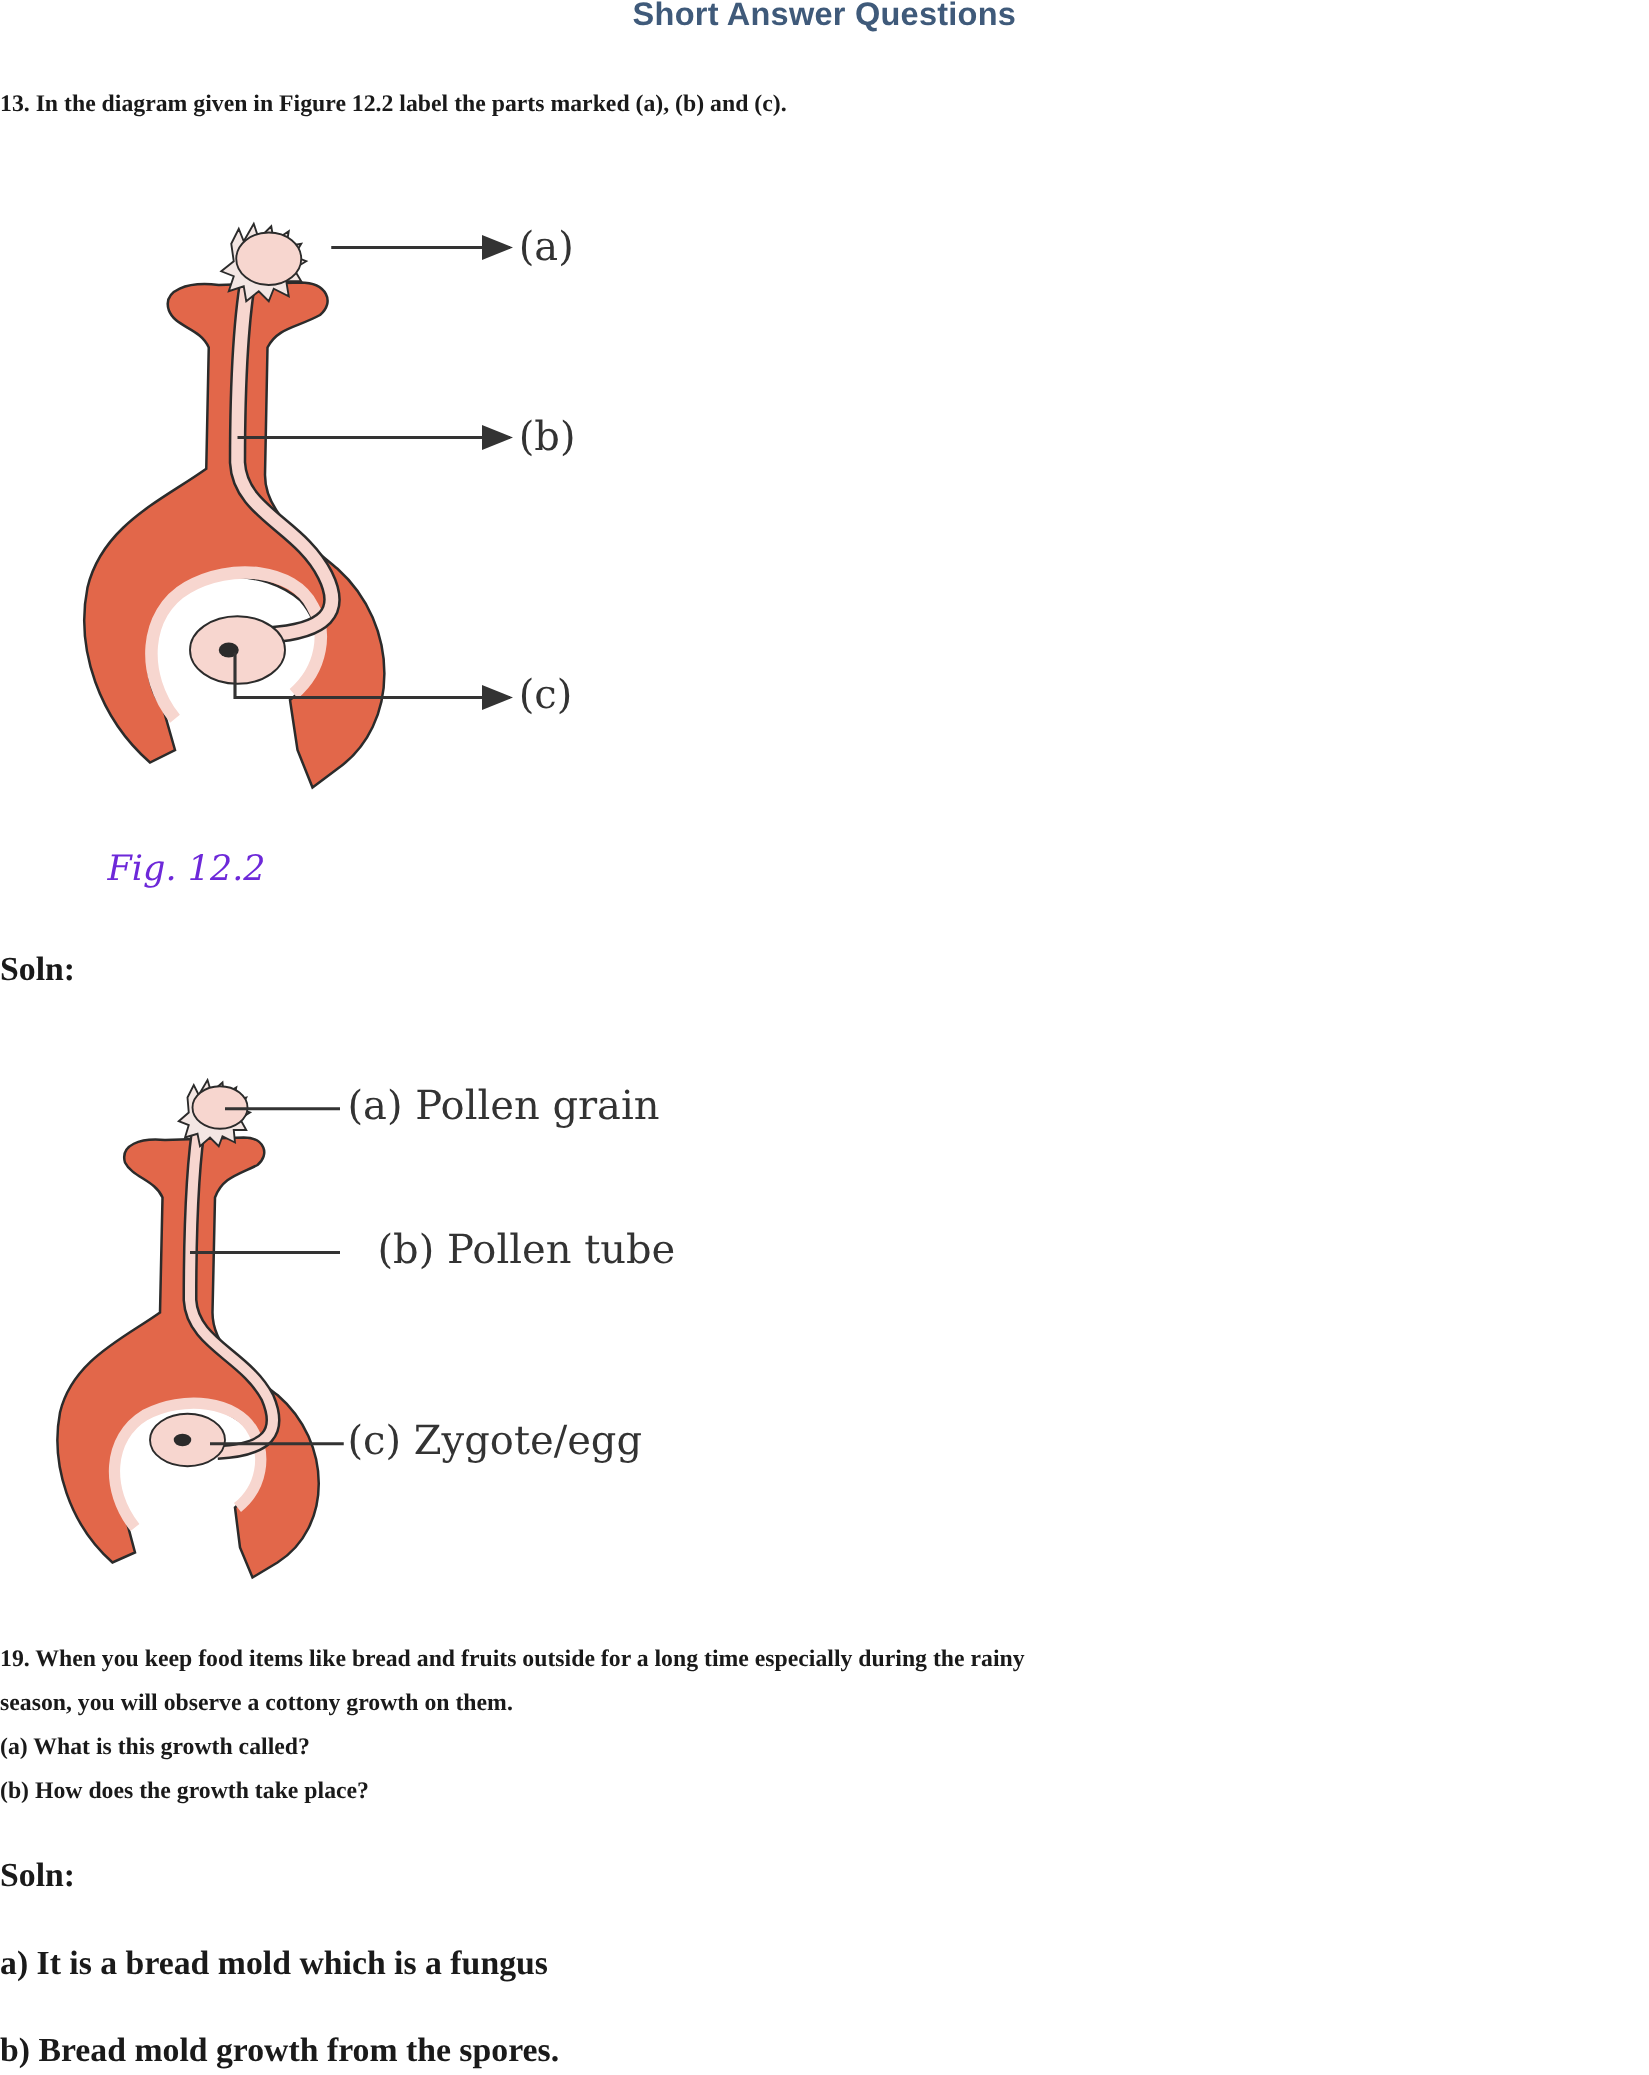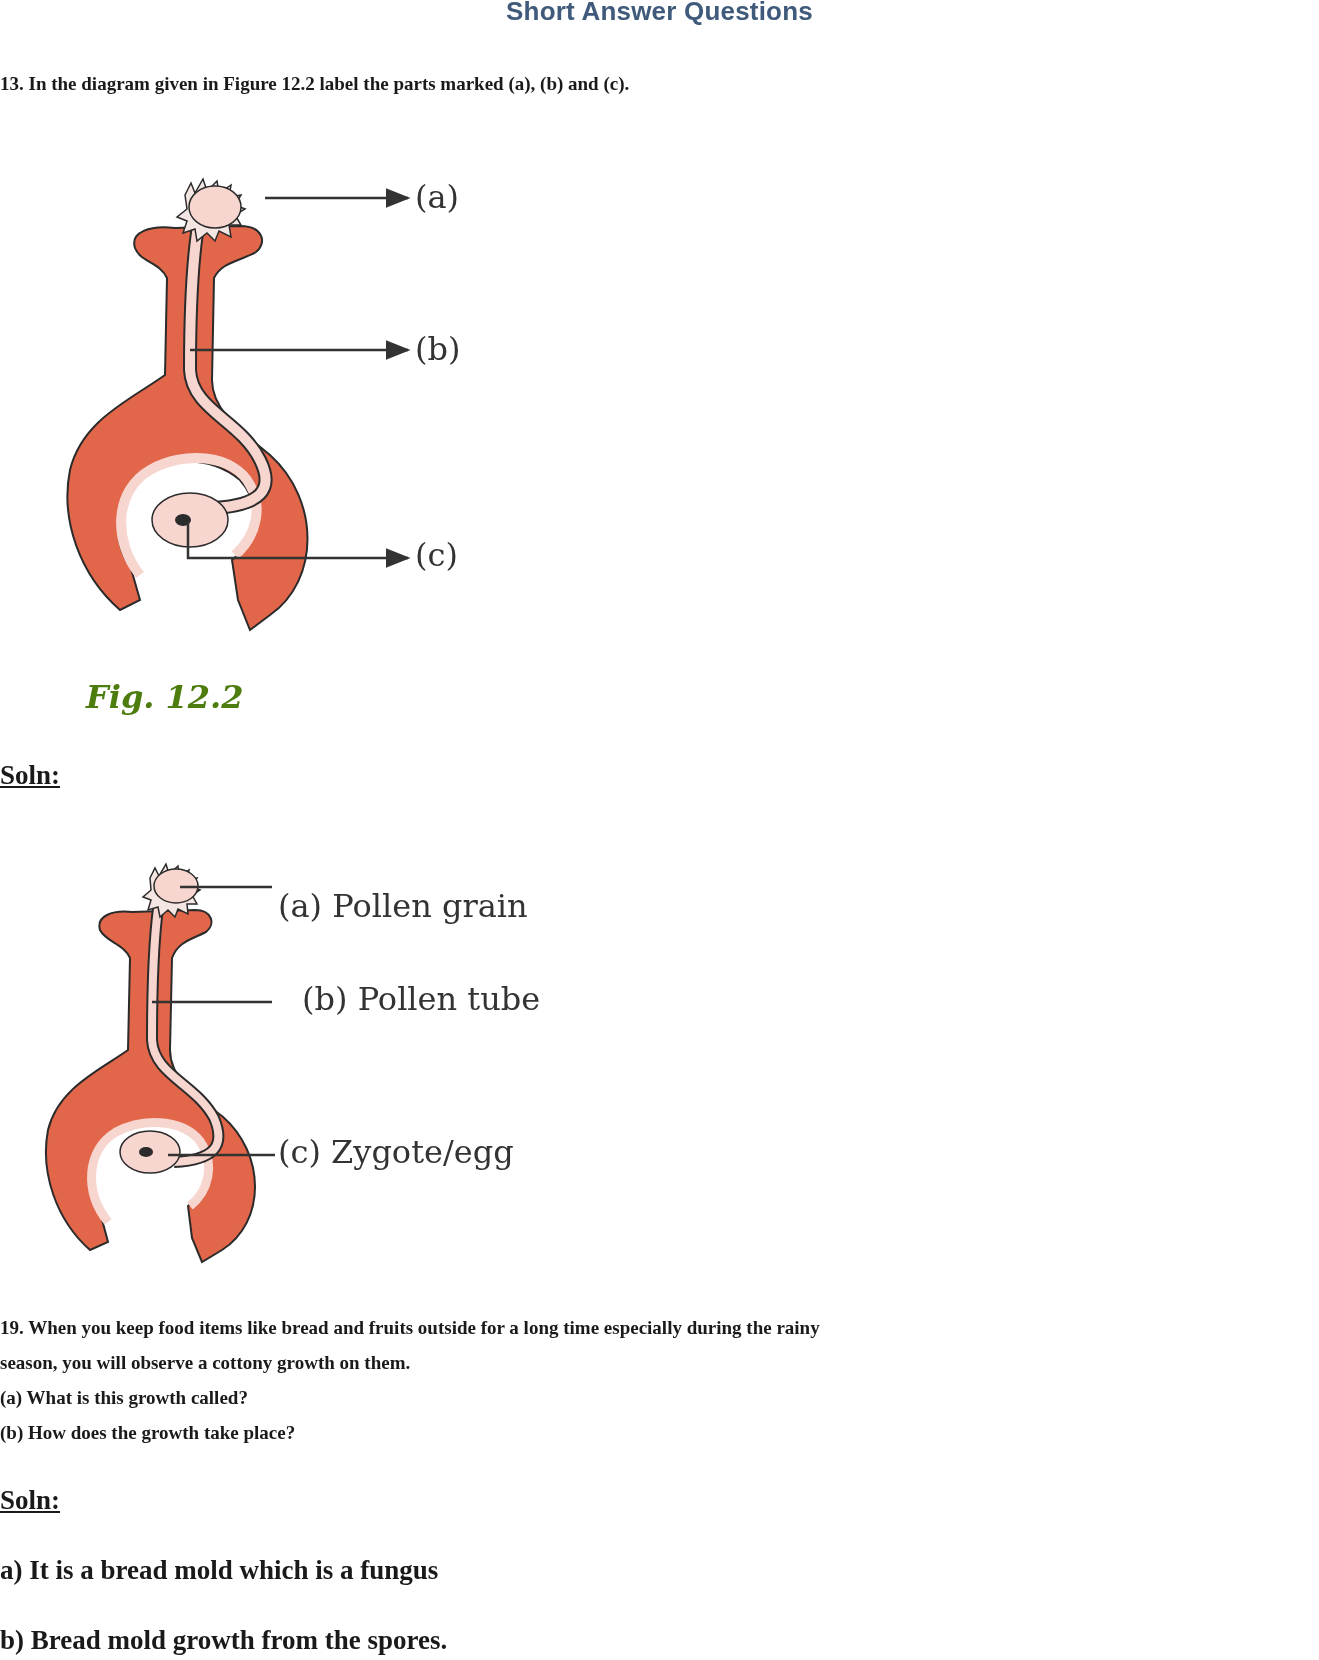--- a/index.html
+++ b/index.html
@@ -1,22 +1,22 @@
 <!DOCTYPE html>
 <html><head>
 <meta charset="utf-8">
 <style>
   html, body { margin: 0; padding: 0; background: #ffffff; }
   body { width: 1319px; height: 1660px; position: relative; overflow: hidden; font-family: "Liberation Serif", serif; color: #1a1a1a; }
   .abs { position: absolute; }
   .heading { left: 0; width: 1319px; top: -4px; text-align: center; font-family: "Liberation Sans", sans-serif; font-weight: bold; font-size: 26px; color: #3f5a7a; letter-spacing: 0.2px; }
   .q { font-weight: bold; font-size: 19px; line-height: 35px; left: 0; }
-  .soln { font-weight: bold; font-size: 27px; left: 0; text-decoration: underline; }
+  .soln { font-weight: bold; font-size: 27px; left: 0; }
   .ans { font-size: 27px; left: 0; font-weight: bold; }
-  .fig-caption { font-family: "DejaVu Serif", serif; font-weight: bold; font-style: italic; font-size: 32px; color: #4d7c0f; left: 86px; top: 678px; }
+  .fig-caption { font-family: "DejaVu Serif", serif; font-weight: normal; font-style: italic; font-size: 28px; color: #6d28d9; left: 86px; top: 678px; }
   .lbl { font-family: "DejaVu Serif", serif; font-size: 32px; color: #333; }
   svg { position: absolute; overflow: visible; }
 </style>
 </head>
 <body>
 
 <div class="abs heading">Short Answer Questions</div>
 
 <div class="abs q" style="top:66px;">13. In the diagram given in Figure 12.2 label the parts marked (a), (b) and (c).</div>
 
@@ -60,21 +60,21 @@
     <path d="M160,895 C154,930 152,975 152,1040 C154,1075 196,1084 214,1118 C226,1146 214,1160 174,1162" fill="none" stroke="#2b2b2b" stroke-width="12"></path>
     <path d="M160,895 C154,930 152,975 152,1040 C154,1075 196,1084 214,1118 C226,1146 214,1160 174,1162" fill="none" stroke="#f7d6cf" stroke-width="8"></path>
     <path d="M150,878 l5,-10 l4,8 l7,-12 l3,10 l9,-8 l1,10 l10,-6 l-2,10 l10,-2 l-5,9 l8,3 l-8,5 l5,9 l-10,0 l1,10 l-10,-5 l-3,8 l-7,-7 l-8,7 l-2,-10 l-10,3 l3,-10 l-8,-3 l8,-7 Z" fill="#f3e6e3" stroke="#2b2b2b" stroke-width="1.5"></path>
     <ellipse cx="176" cy="886" rx="22" ry="17" fill="#f7d6cf" stroke="#2b2b2b" stroke-width="1.5"></ellipse>
     <ellipse cx="150" cy="1152" rx="30" ry="21" fill="#f7d6cf" stroke="#2b2b2b" stroke-width="1.5"></ellipse>
     <ellipse cx="146" cy="1152" rx="7" ry="5" fill="#2b2b2b"></ellipse>
     <line x1="180" y1="887" x2="272" y2="887" stroke="#333" stroke-width="2.5"></line>
     <line x1="152" y1="1002" x2="272" y2="1002" stroke="#333" stroke-width="2.5"></line>
     <line x1="168" y1="1155" x2="275" y2="1155" stroke="#333" stroke-width="2.5"></line>
   </svg>
-  <div class="abs lbl" style="left:278px;top:887px;">(a) Pollen grain</div>
+  <div class="abs lbl" style="left:278px;top:865px;">(a) Pollen grain</div>
   <div class="abs lbl" style="left:302px;top:980px;">(b) Pollen tube</div>
   <div class="abs lbl" style="left:278px;top:1133px;">(c) Zygote/egg</div>
 </div>
 
 <div class="abs q" style="top:1310px;">19. When you keep food items like bread and fruits outside for a long time especially during the rainy</div>
 <div class="abs q" style="top:1345px;">season, you will observe a cottony growth on them.</div>
 <div class="abs q" style="top:1380px;">(a) What is this growth called?</div>
 <div class="abs q" style="top:1415px;">(b) How does the growth take place?</div>
 
 <div class="abs soln" style="top:1485px;">Soln:</div>

